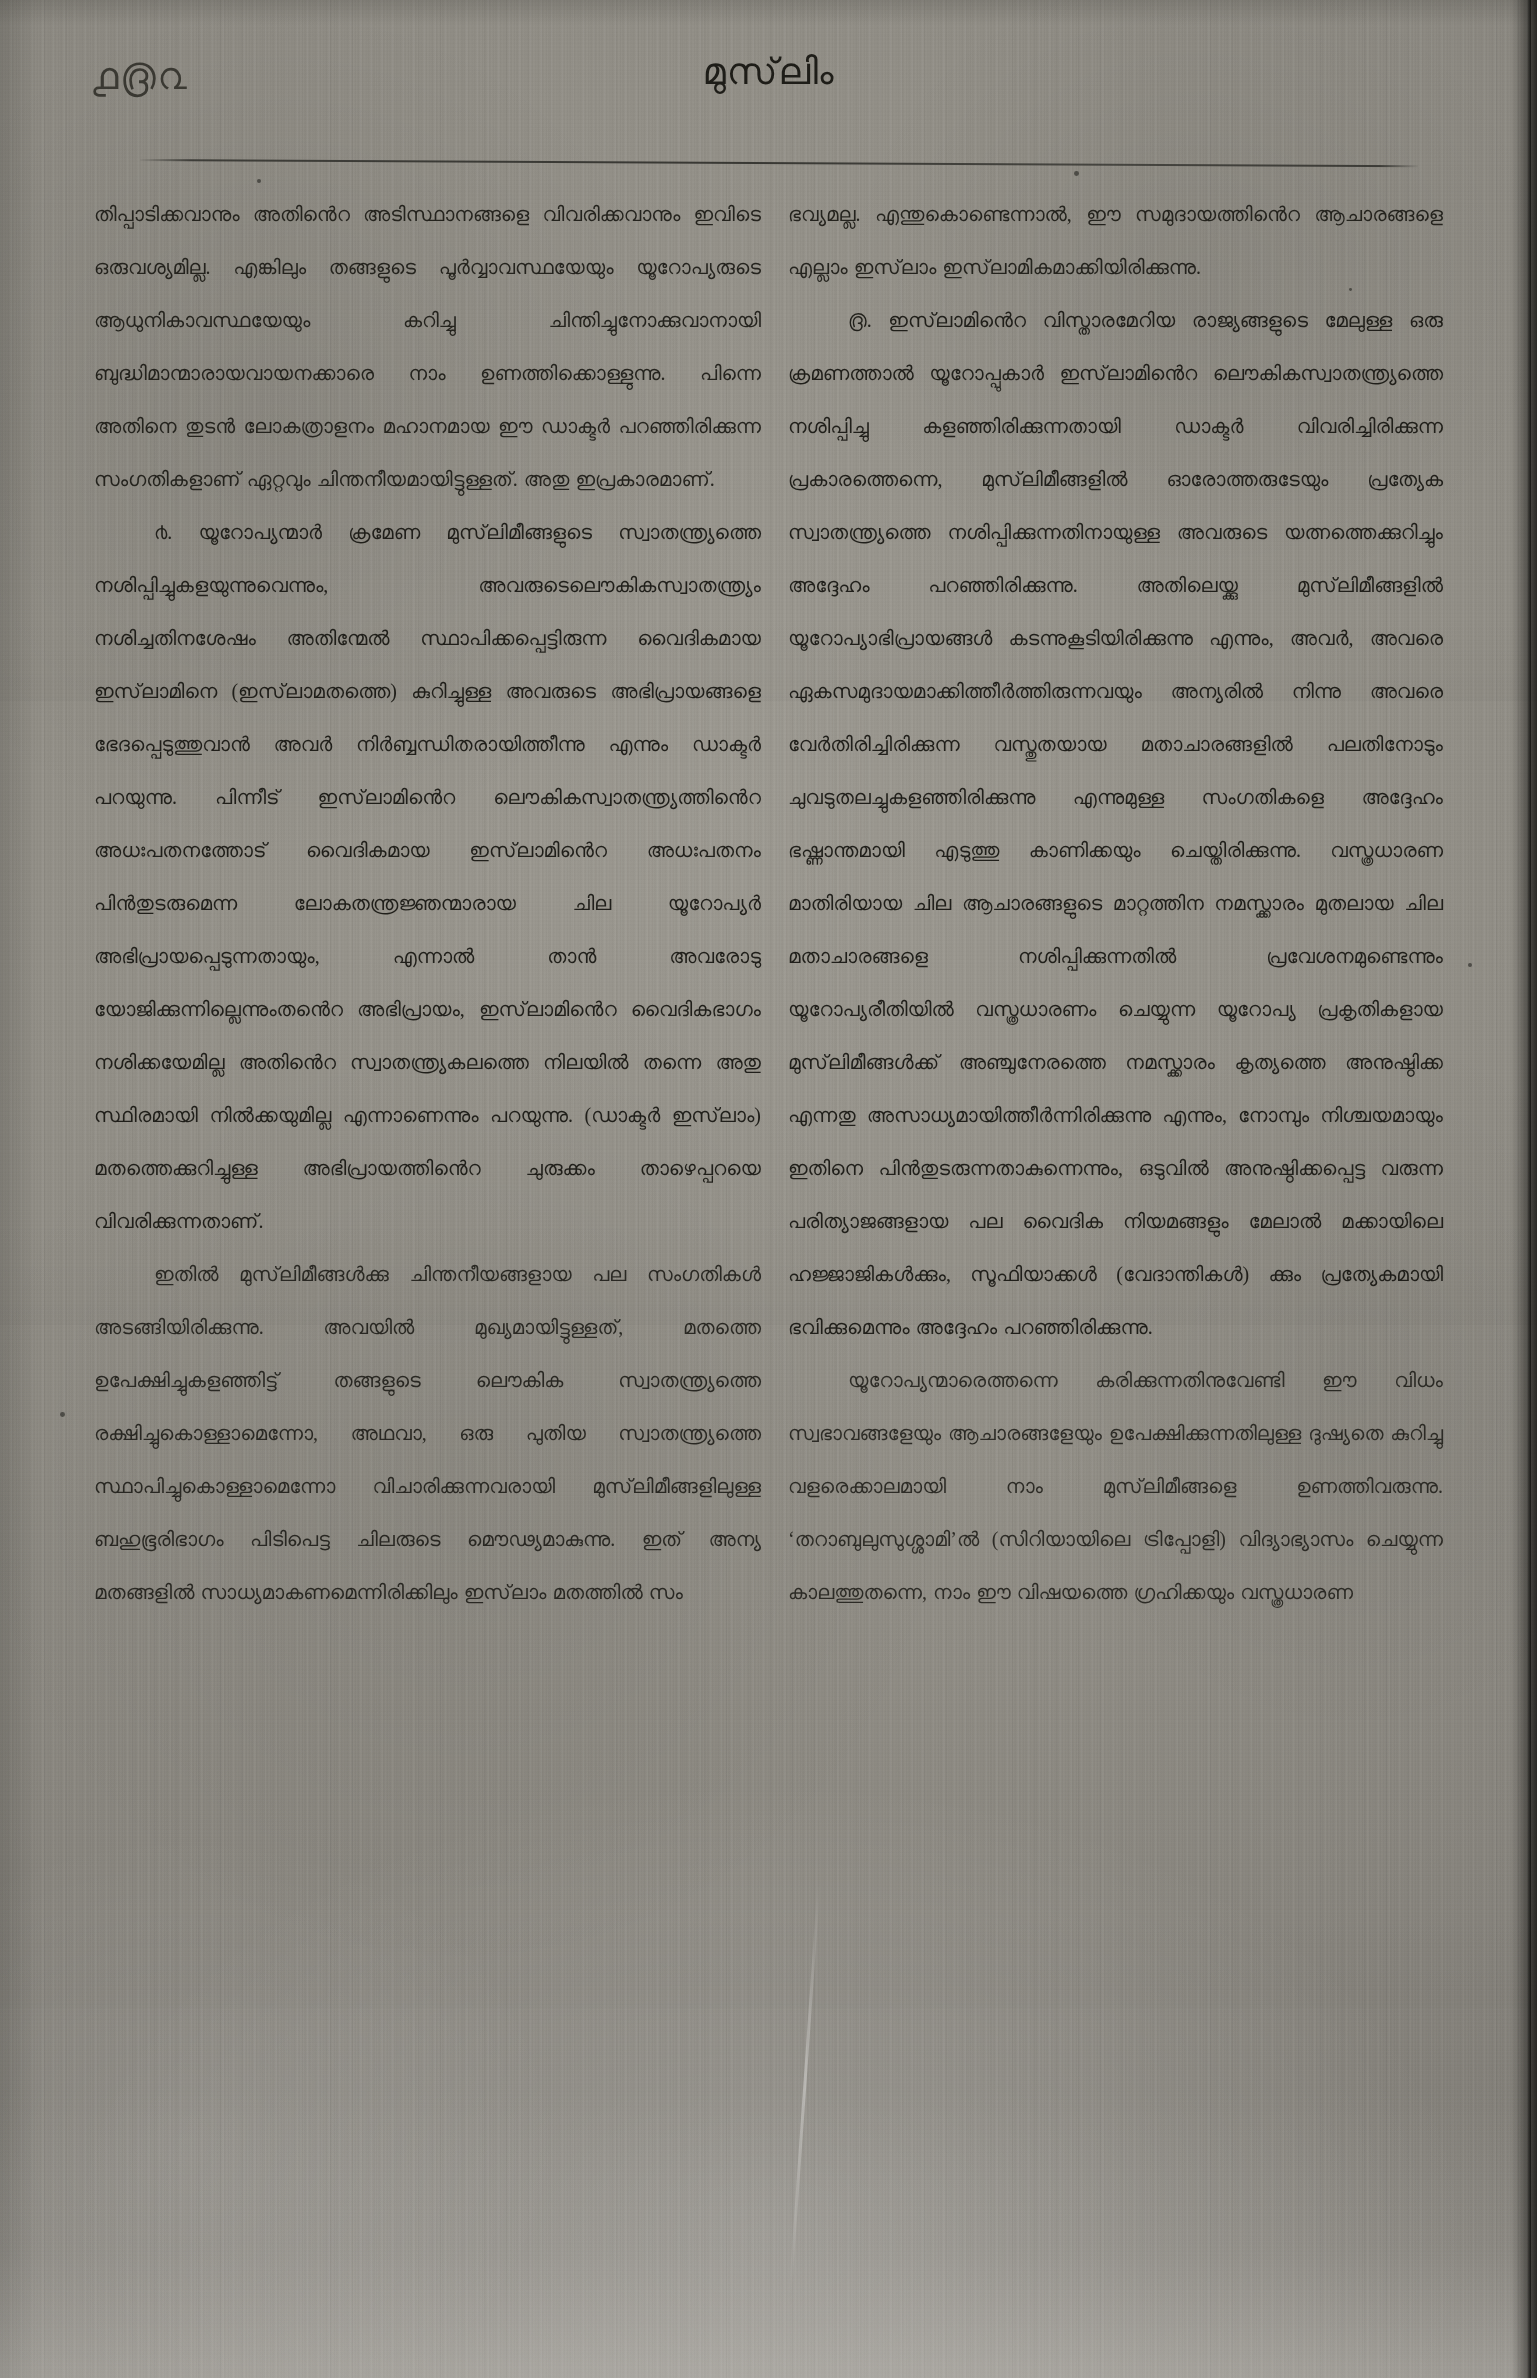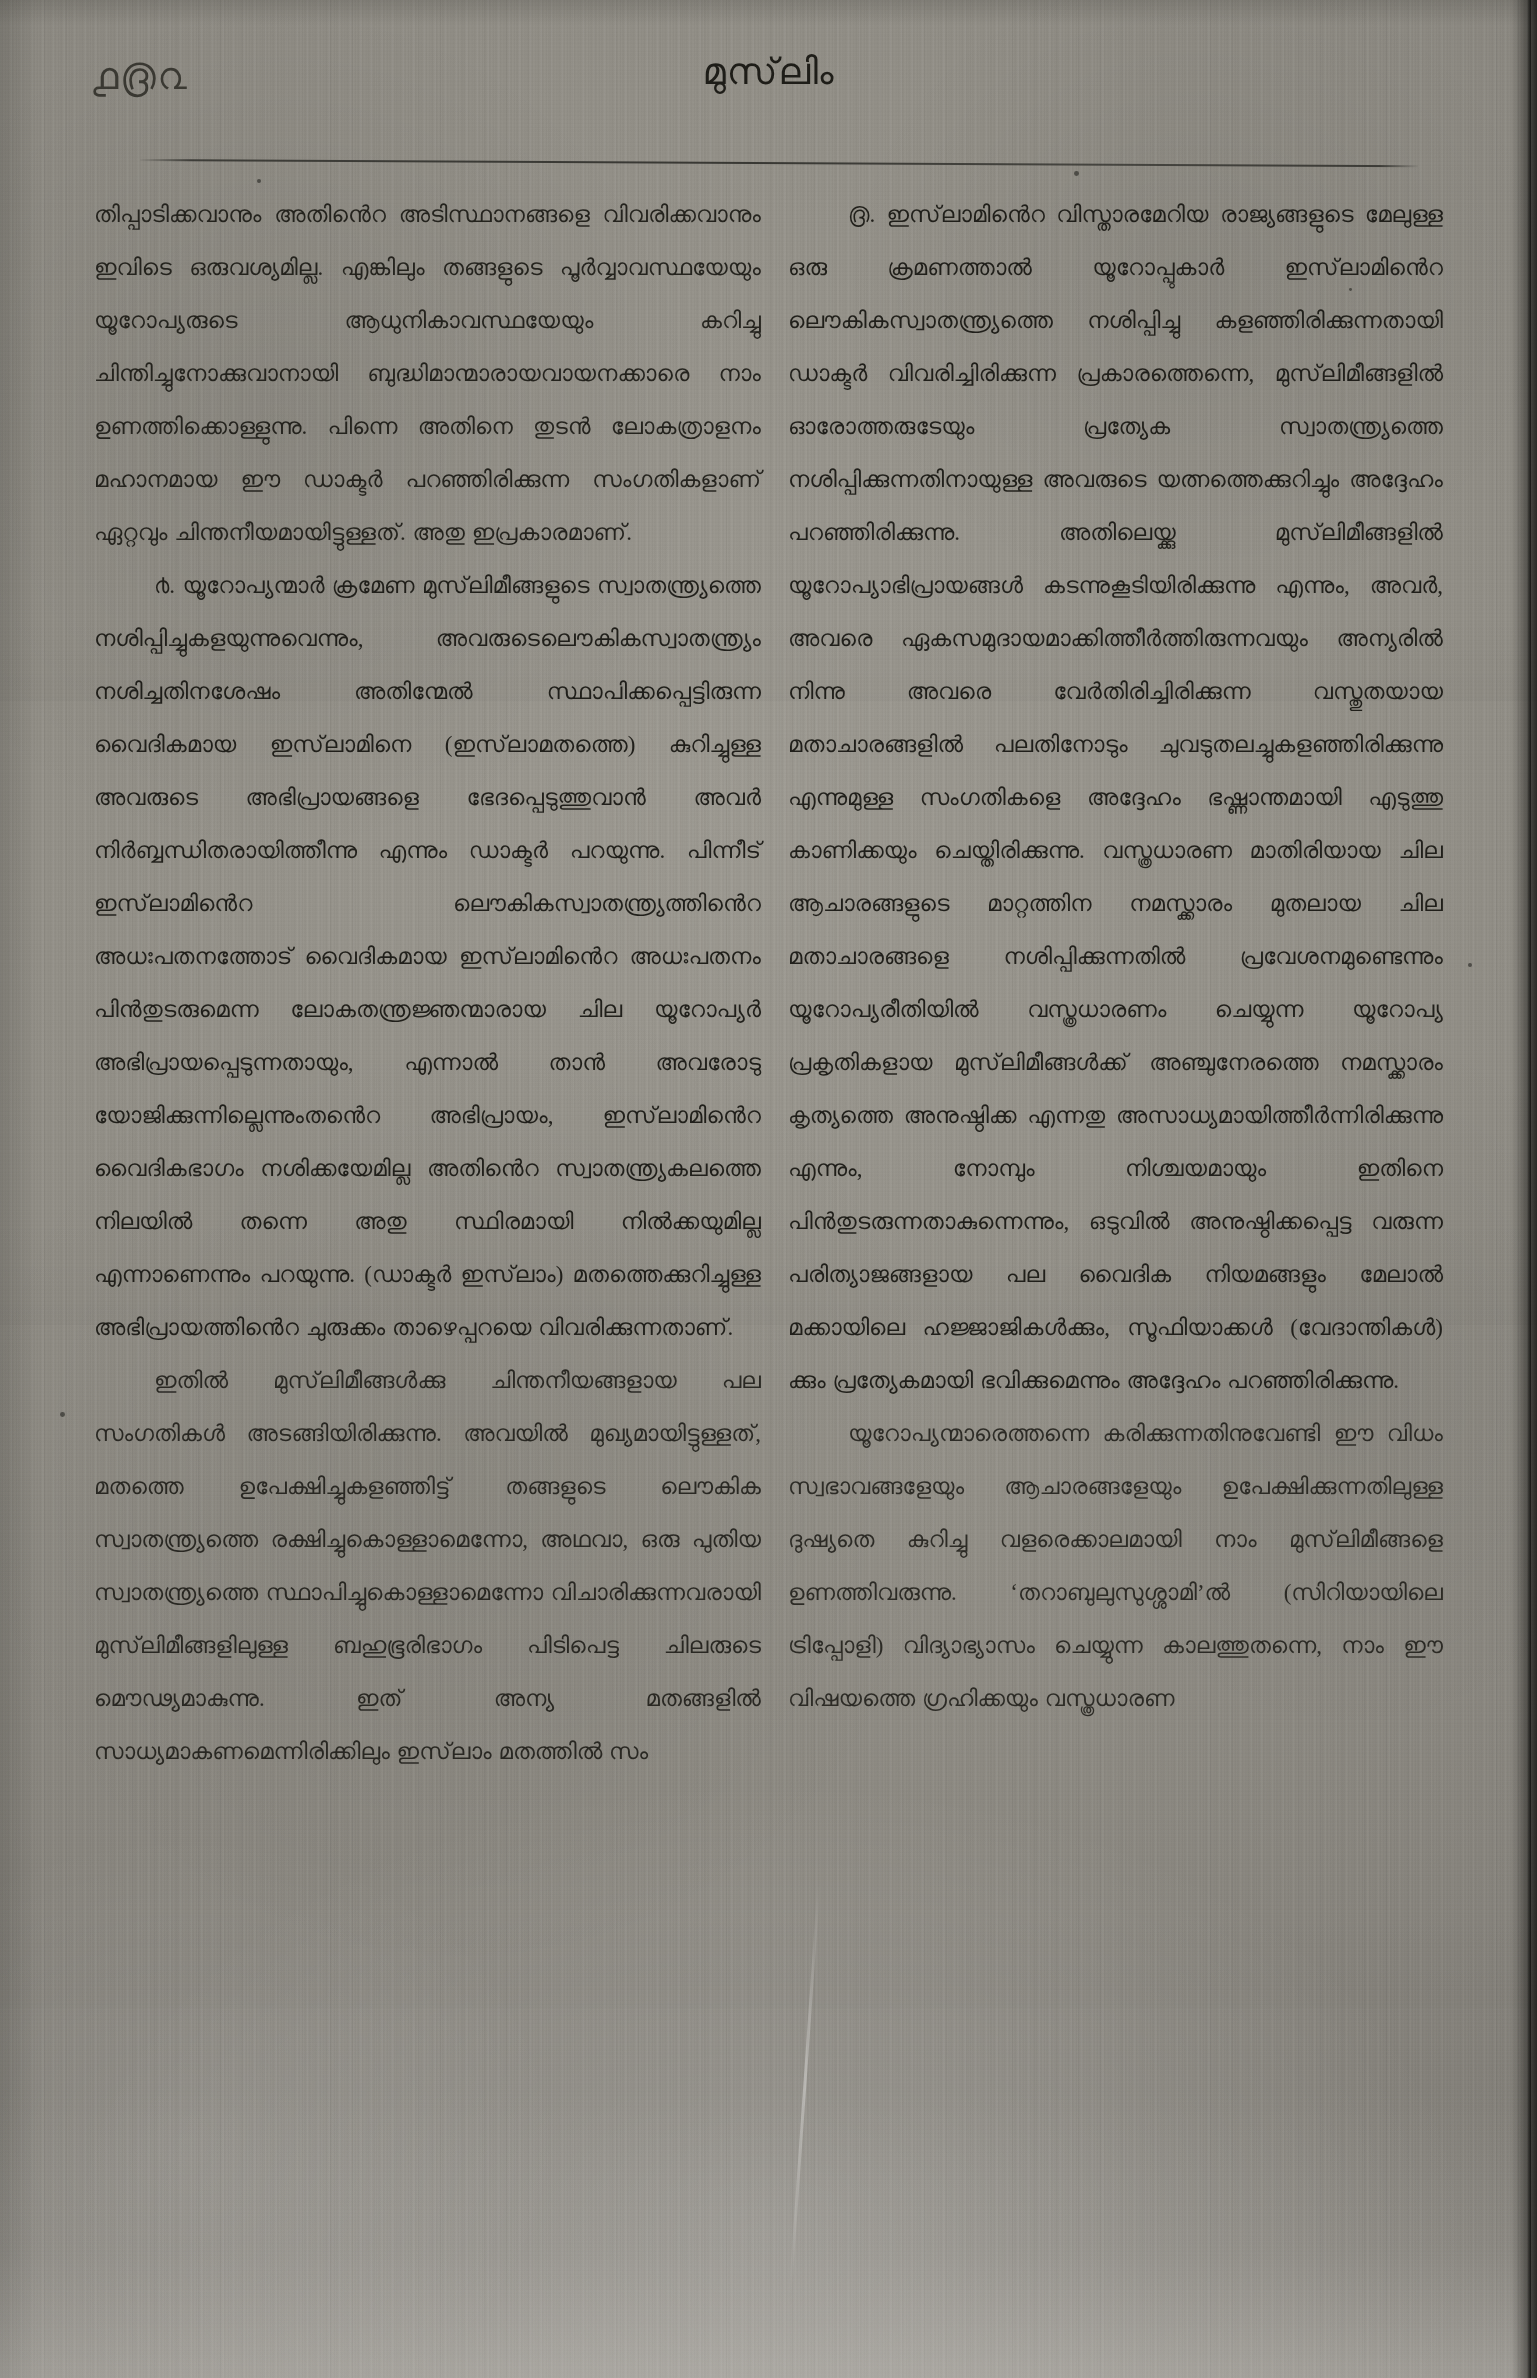--- a/index.html
+++ b/index.html
@@ -117,21 +117,21 @@
     transform:rotate(0.28deg);
     transform-origin:left center;
     filter:blur(0.4px);
   }
 
   
   .cols{position:absolute;left:0;top:188px;width:1537px;}
   .col{
     position:absolute;top:0;
     font-family:"Liberation Serif",serif;
-    font-size:23px;
+    font-size:20px;
     line-height:53px;
     color:#1c1b16;
     text-align:justify;
     text-justify:inter-word;
     word-spacing:1px;
     filter:blur(0.3px);
   }
   .col-left{left:94px;width:667px;}
   .col-right{left:788px;width:655px;}
   .col p{margin:0;}
@@ -181,20 +181,21 @@
 
   <div class="cols">
 
     <div class="col col-left">
       <p class="run ink-a">തിപ്പാടിക്കവാനും അതിൻെറ അടിസ്ഥാനങ്ങളെ വിവരിക്കവാനും ഇവിടെ ഒരുവശ്യമില്ല. എങ്കിലും തങ്ങളുടെ പൂർവ്വാവസ്ഥയേയും യൂറോപ്യരുടെ ആധുനികാവസ്ഥയേയും കറിച്ചു ചിന്തിച്ചുനോക്കുവാനായി ബുദ്ധിമാന്മാരായവായനക്കാരെ നാം ഉണത്തിക്കൊള്ളുന്നു. പിന്നെ അതിനെ തുടൻ ലോകത്രാളനം മഹാനമായ ഈ ഡാക്ടർ പറഞ്ഞിരിക്കുന്ന സംഗതികളാണ് ഏറ്റവും ചിന്തനീയമായിട്ടുള്ളത്. അതു ഇപ്രകാരമാണ്.</p>
       <p class="indent ink-c">൪. യൂറോപ്യന്മാർ ക്രമേണ മുസ്‌ലിമീങ്ങളുടെ സ്വാതന്ത്ര്യത്തെ നശിപ്പിച്ചുകളയുന്നുവെന്നും, അവരുടെലൌകികസ്വാതന്ത്ര്യം നശിച്ചതിനശേഷം അതിന്മേൽ സ്ഥാപിക്കപ്പെട്ടിരുന്ന വൈദികമായ ഇസ്‌ലാമിനെ (ഇസ്‌ലാമതത്തെ) കുറിച്ചുള്ള അവരുടെ അഭിപ്രായങ്ങളെ ഭേദപ്പെടുത്തുവാൻ അവർ നിർബ്ബന്ധിതരായിത്തീന്നു എന്നും ഡാക്ടർ പറയുന്നു. പിന്നീട് ഇസ്‌ലാമിൻെറ ലൌകികസ്വാതന്ത്ര്യത്തിൻെറ അധഃപതനത്തോട് വൈദികമായ ഇസ്‌ലാമിൻെറ അധഃപതനം പിൻതുടരുമെന്ന ലോകതന്ത്രജ്ഞന്മാരായ ചില യൂറോപ്യർ അഭിപ്രായപ്പെടുന്നതായും, എന്നാൽ താൻ അവരോടു യോജിക്കുന്നില്ലെന്നുംതൻെറ അഭിപ്രായം, ഇസ്‌ലാമിൻെറ വൈദികഭാഗം നശിക്കയേമില്ല അതിൻെറ സ്വാതന്ത്ര്യകലത്തെ നിലയിൽ തന്നെ അതു സ്ഥിരമായി നിൽക്കയുമില്ല എന്നാണെന്നും പറയുന്നു. (ഡാക്ടർ ഇസ്‌ലാം) മതത്തെക്കുറിച്ചുള്ള അഭിപ്രായത്തിൻെറ ചുരുക്കം താഴെപ്പറയെ വിവരിക്കുന്നതാണ്.</p>
       <p class="indent ink-b">ഇതിൽ മുസ്‌ലിമീങ്ങൾക്കു ചിന്തനീയങ്ങളായ പല സംഗതികൾ അടങ്ങിയിരിക്കുന്നു. അവയിൽ മുഖ്യമായിട്ടുള്ളത്, മതത്തെ ഉപേക്ഷിച്ചുകളഞ്ഞിട്ട് തങ്ങളുടെ ലൌകിക സ്വാതന്ത്ര്യത്തെ രക്ഷിച്ചുകൊള്ളാമെന്നോ, അഥവാ, ഒരു പുതിയ സ്വാതന്ത്ര്യത്തെ സ്ഥാപിച്ചുകൊള്ളാമെന്നോ വിചാരിക്കുന്നവരായി മുസ്‌ലിമീങ്ങളിലുള്ള ബഹുഭൂരിഭാഗം പിടിപെട്ട ചിലരുടെ മൌഢ്യമാകുന്നു. ഇത് അന്യ മതങ്ങളിൽ സാധ്യമാകണമെന്നിരിക്കിലും ഇസ്‌ലാം മതത്തിൽ സം</p>
     </div>
 
     <div class="col col-right">
+      <p class="run ink-a">ഭവ്യമല്ല. എന്തുകൊണ്ടെന്നാൽ, ഈ സമുദായത്തിൻെറ ആചാരങ്ങളെ എല്ലാം ഇസ്‌ലാം ഇസ്‌ലാമികമാക്കിയിരിക്കുന്നു.</p>
       <p class="indent ink-c">൫. ഇസ്‌ലാമിൻെറ വിസ്താരമേറിയ രാജ്യങ്ങളുടെ മേലുള്ള ഒരു ക്രമണത്താൽ യൂറോപ്പുകാർ ഇസ്‌ലാമിൻെറ ലൌകികസ്വാതന്ത്ര്യത്തെ നശിപ്പിച്ചു കളഞ്ഞിരിക്കുന്നതായി ഡാക്ടർ വിവരിച്ചിരിക്കുന്ന പ്രകാരത്തെന്നെ, മുസ്‌ലിമീങ്ങളിൽ ഓരോത്തരുടേയും പ്രത്യേക സ്വാതന്ത്ര്യത്തെ നശിപ്പിക്കുന്നതിനായുള്ള അവരുടെ യത്നത്തെക്കുറിച്ചും അദ്ദേഹം പറഞ്ഞിരിക്കുന്നു. അതിലെയ്ക്കു മുസ്‌ലിമീങ്ങളിൽ യൂറോപ്യാഭിപ്രായങ്ങൾ കടന്നുകൂടിയിരിക്കുന്നു എന്നും, അവർ, അവരെ ഏകസമുദായമാക്കിത്തീർത്തിരുന്നവയും അന്യരിൽ നിന്നു അവരെ വേർതിരിച്ചിരിക്കുന്ന വസ്തുതയായ മതാചാരങ്ങളിൽ പലതിനോടും ചുവടുതലച്ചുകളഞ്ഞിരിക്കുന്നു എന്നുമുള്ള സംഗതികളെ അദ്ദേഹം ഭഷ്ണാന്തമായി എടുത്തു കാണിക്കയും ചെയ്തിരിക്കുന്നു. വസ്ത്രധാരണ മാതിരിയായ ചില ആചാരങ്ങളുടെ മാറ്റത്തിന നമസ്ക്കാരം മുതലായ ചില മതാചാരങ്ങളെ നശിപ്പിക്കുന്നതിൽ പ്രവേശനമുണ്ടെന്നും യൂറോപ്യരീതിയിൽ വസ്ത്രധാരണം ചെയ്യുന്ന യൂറോപ്യ പ്രകൃതികളായ മുസ്‌ലിമീങ്ങൾക്ക് അഞ്ചുനേരത്തെ നമസ്ക്കാരം കൃത്യത്തെ അനുഷ്ഠിക്ക എന്നതു അസാധ്യമായിത്തീർന്നിരിക്കുന്നു എന്നും, നോമ്പും നിശ്ചയമായും ഇതിനെ പിൻതുടരുന്നതാകുന്നെന്നും, ഒടുവിൽ അനുഷ്ഠിക്കപ്പെട്ട വരുന്ന പരിത്യാജങ്ങളായ പല വൈദിക നിയമങ്ങളും മേലാൽ മക്കായിലെ ഹജ്ജാജികൾക്കും, സൂഫിയാക്കൾ (വേദാന്തികൾ) ക്കും പ്രത്യേകമായി ഭവിക്കുമെന്നും അദ്ദേഹം പറഞ്ഞിരിക്കുന്നു.</p>
       <p class="indent ink-d">യൂറോപ്യന്മാരെത്തന്നെ കരിക്കുന്നതിനുവേണ്ടി ഈ വിധം സ്വഭാവങ്ങളേയും ആചാരങ്ങളേയും ഉപേക്ഷിക്കുന്നതിലുള്ള ദുഷ്യതെ കുറിച്ചു വളരെക്കാലമായി നാം മുസ്‌ലിമീങ്ങളെ ഉണത്തിവരുന്നു. ‘തറാബുലുസുശ്ശാമി’ൽ (സിറിയായിലെ ട്രിപ്പോളി) വിദ്യാഭ്യാസം ചെയ്യുന്ന കാലത്തുതന്നെ, നാം ഈ വിഷയത്തെ ഗ്രഹിക്കയും വസ്ത്രധാരണ</p>
     </div>
 
   </div>
 
   <div class="smear s1"></div>
   <div class="smear s2"></div>
   <div class="smear s3"></div>
   <div class="crease"></div>

